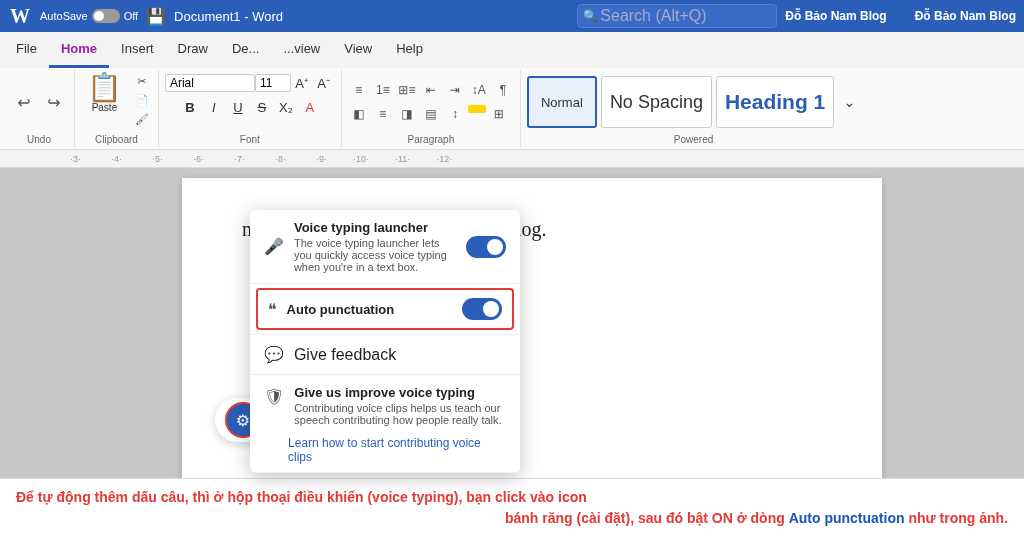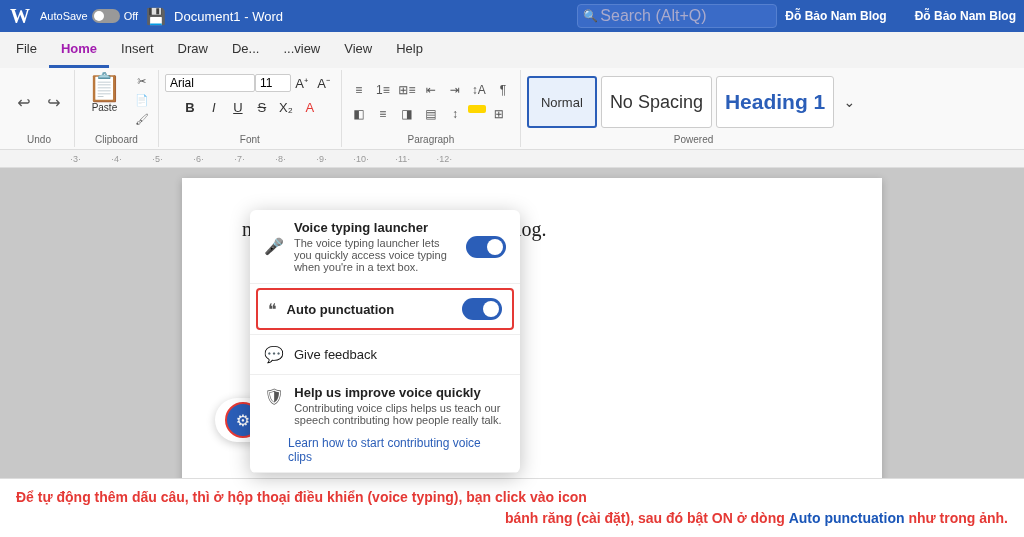--- a/index.html
+++ b/index.html
@@ -657,29 +657,29 @@
             <div style="font-size:13px; font-weight:600; flex:1; color:#222;">Auto punctuation</div>
             <div class="toggle-large">
               <div class="knob"></div>
             </div>
           </div>
 
           <div class="popup-divider"></div>
 
           <div class="popup-row" style="cursor:pointer;">
             <span style="font-size:16px; color:#555;">💬</span>
-            <div style="font-size:13px; color:#222;">Give feedback</div>
+            <div style="font-size:16px; color:#222;">Give feedback</div>
           </div>
 
           <div class="popup-divider"></div>
 
           <div class="popup-row" style="align-items:flex-start;">
             <span style="font-size:16px; color:#555; margin-top:2px;">🛡</span>
             <div style="flex:1;">
-              <div style="font-size:13px; font-weight:600; color:#222;">Help us improve voice quickly</div>
+              <div style="font-size:13px; font-weight:600; color:#222;">Give us improve voice typing</div>
               <div style="font-size:11px; color:#555; margin-top:2px;">Contributing voice clips helps us teach our speech contributing how people really talk.</div>
             </div>
           </div>
           <div style="font-size:12px; color:#2b5eb8; padding:0 14px 8px 38px; cursor:pointer; display:block;">Learn how to start contributing voice clips</div>
 
           <div class="popup-divider"></div>
 
         </div>
 
         <div class="voice-toolbar">

